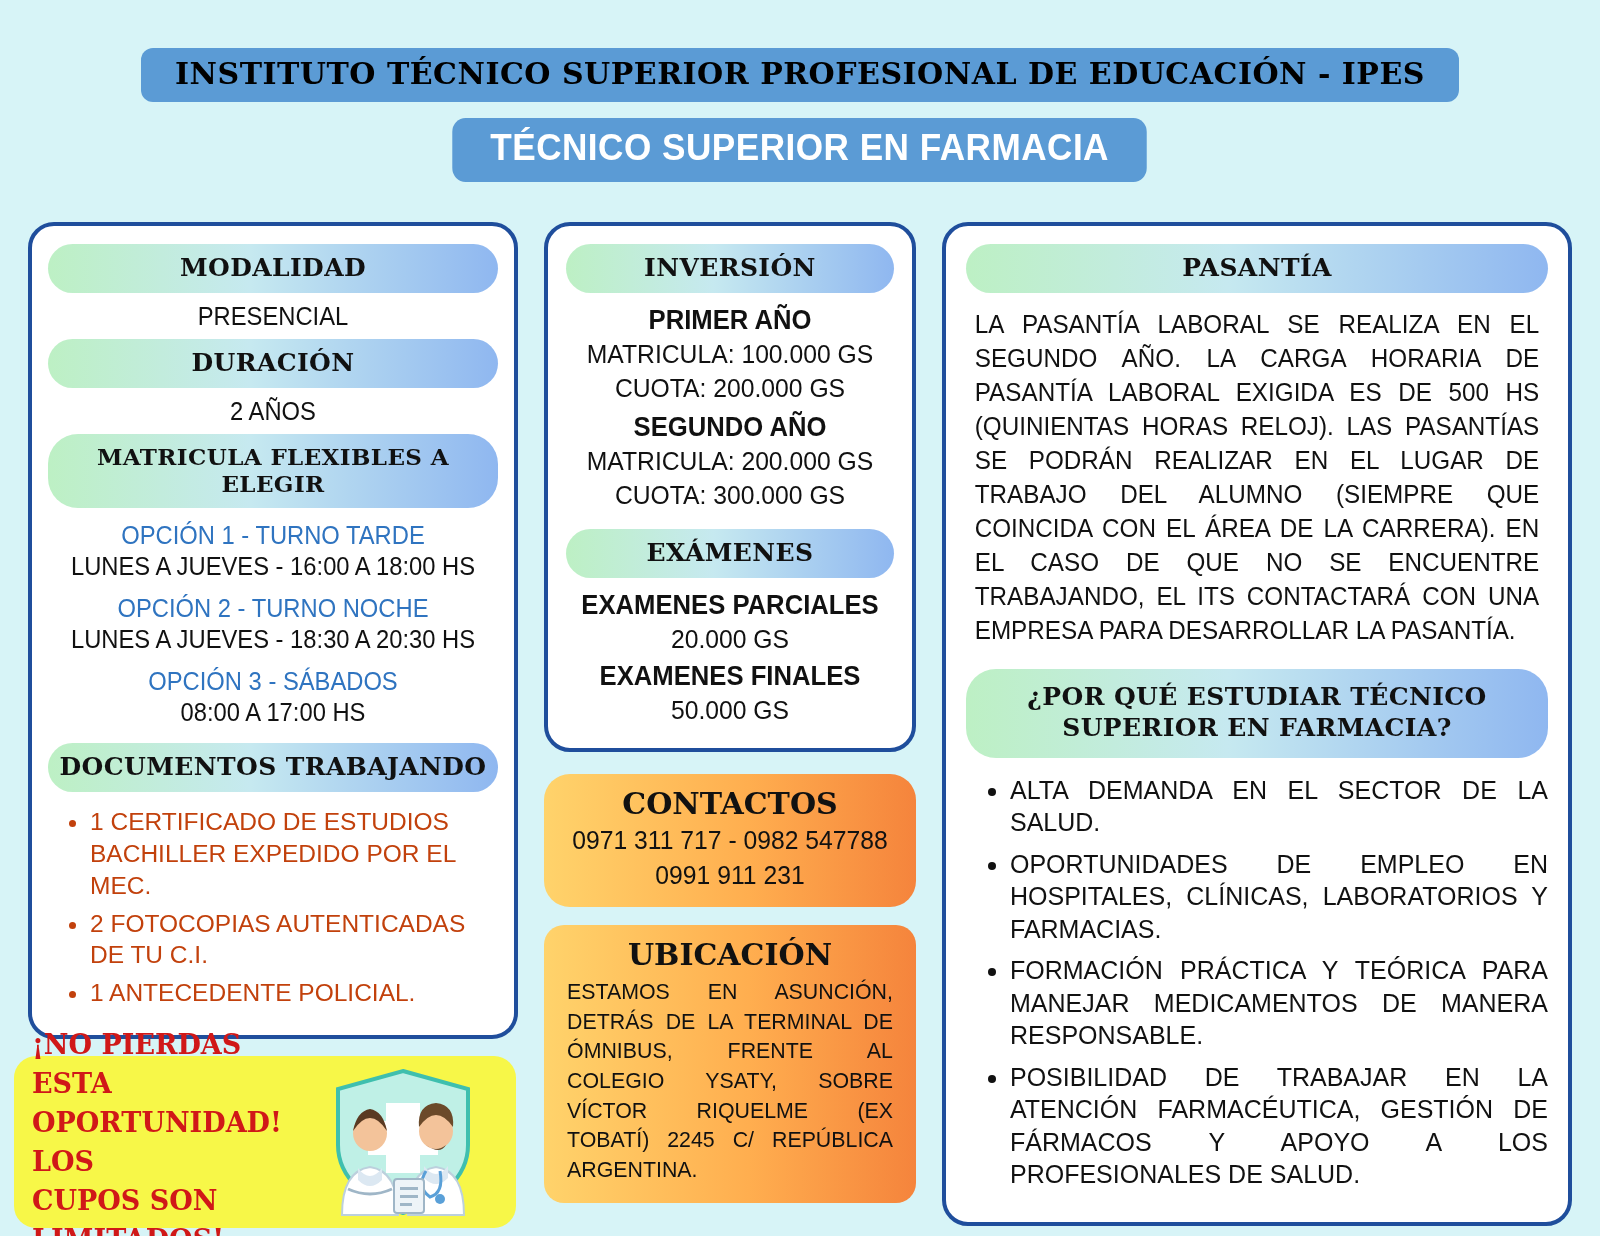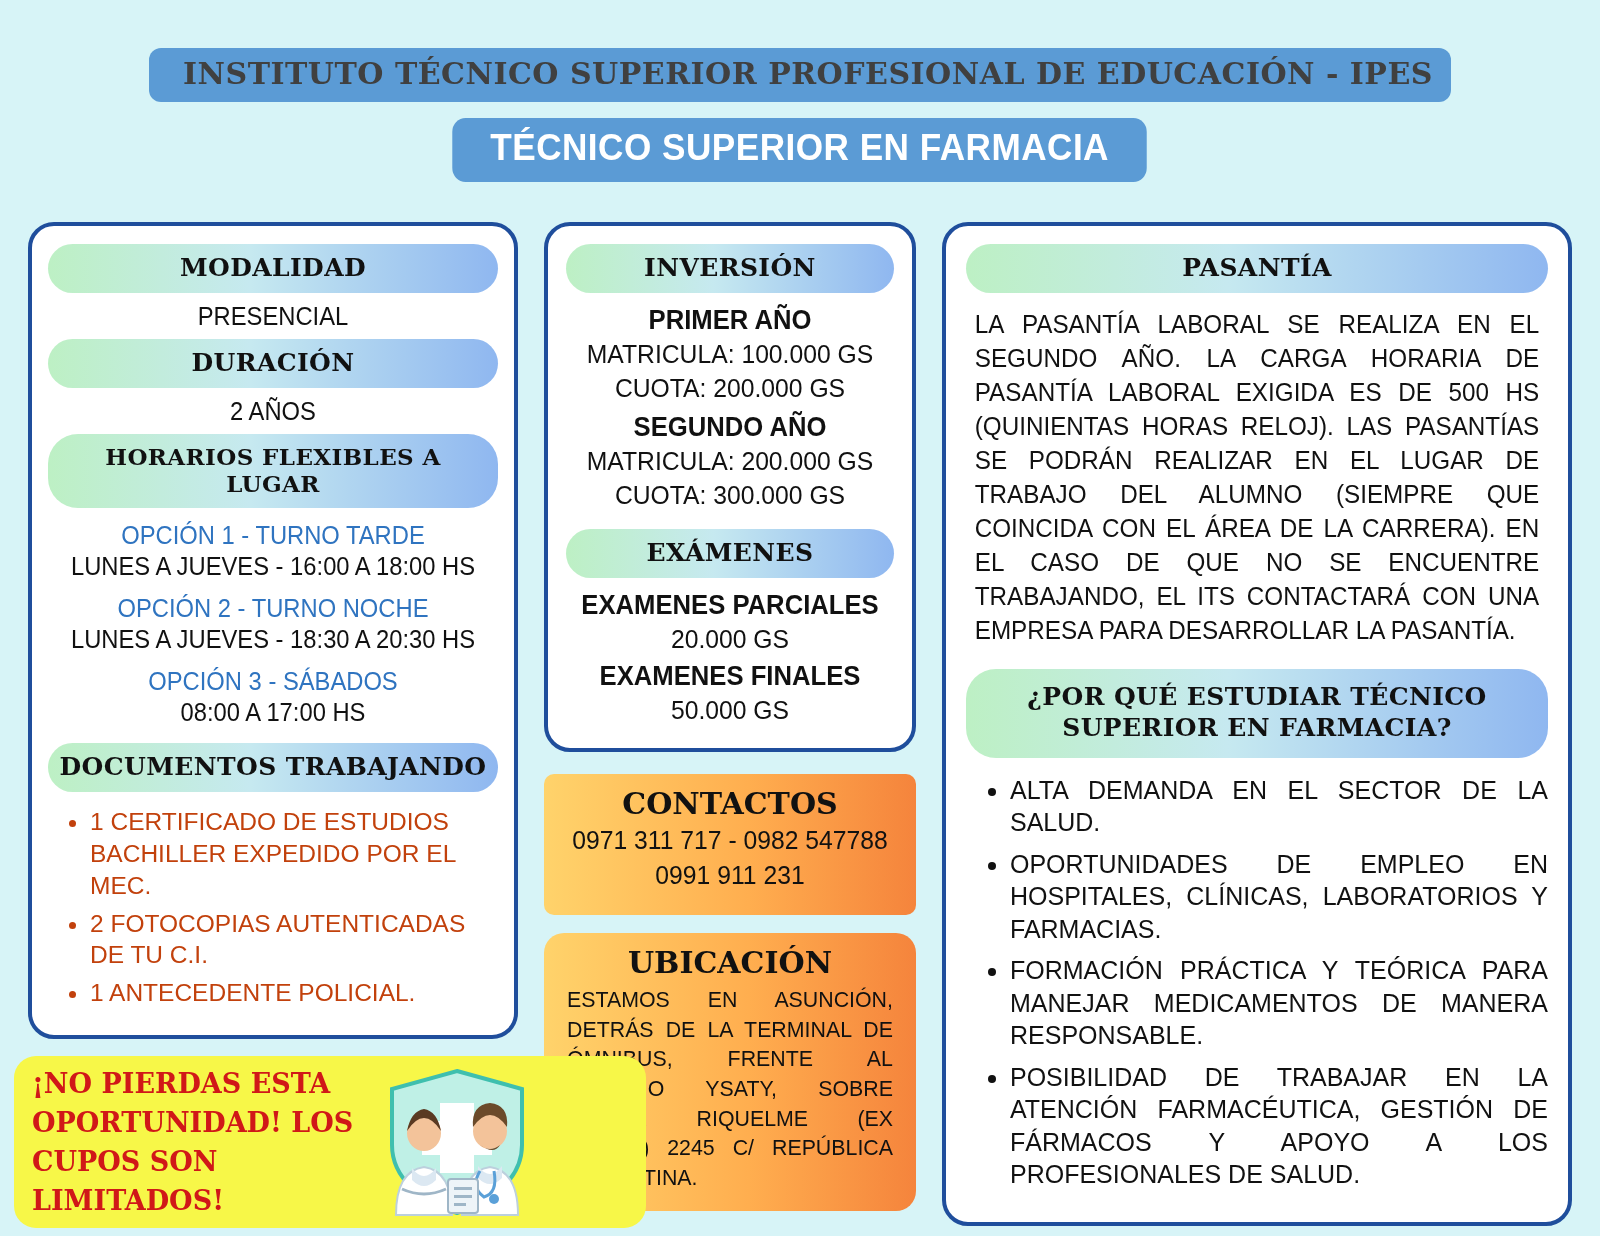--- a/index.html
+++ b/index.html
@@ -21,26 +21,26 @@
   }
 
   
   .header-wrap {
     text-align: center;
     padding-top: 48px;
   }
   .title-bar {
     display: inline-block;
     background: #5b9bd5;
-    color: #404040;
+    color: #000000;
     font-family: "DejaVu Serif", serif;
     font-weight: bold;
     letter-spacing: 0.5px;
     font-size: 30px;
-    padding: 10px 18px 12px 34px;
+    padding: 10px 34px 12px 34px;
     border-radius: 12px;
     line-height: 1.05;
   }
   .subtitle-bar {
     display: inline-block;
     background: #5b9bd5;
     color: #ffffff;
     font-family: "Liberation Sans Narrow", "Liberation Sans", sans-serif;
     font-weight: bold;
     font-size: 37px;
@@ -140,22 +140,22 @@
     font-family: "Liberation Sans Narrow", "Liberation Sans", sans-serif;
     font-size: 26px;
     color: #111;
     margin-top: 3px;
     transform: scaleX(0.95);
   }
 
   .contact-card {
     margin-top: 22px;
     background: linear-gradient(90deg, #ffd36b 0%, #ffae4f 55%, #f5843c 100%);
-    border-radius: 10px;
-    padding: 12px 14px 24px;
+    border-radius: 26px;
+    padding: 12px 14px 16px;
     text-align: center;
   }
   .contact-title {
     font-family: "DejaVu Serif", serif;
     font-weight: bold;
     font-size: 30px;
     color: #111;
   }
   .contact-line {
     font-family: "Liberation Sans Narrow", "Liberation Sans", sans-serif;
@@ -207,21 +207,21 @@
     line-height: 1.3;
     text-align: justify;
   }
   ul.why li { margin-bottom: 9px; }
 
   
   .banner {
     position: absolute;
     left: 14px;
     bottom: 8px;
-    width: 632px;
+    width: 502px;
     height: 172px;
     background: #f7f748;
     border-radius: 22px;
     box-sizing: border-box;
     padding: 16px 18px;
     display: flex;
     align-items: center;
   }
   .banner-text {
     font-family: "DejaVu Serif", serif;
@@ -252,21 +252,21 @@
 
     <div class="col-left">
       <div class="card">
         <div class="left-inner">
           <div class="pill">MODALIDAD</div>
           <div class="center-text">PRESENCIAL</div>
 
           <div class="pill">DURACIÓN</div>
           <div class="center-text">2 AÑOS</div>
 
-          <div class="pill small">HORARIOS FLEXIBLES A LUGAR</div>
+          <div class="pill small">MATRICULA FLEXIBLES A ELEGIR</div>
 
           <div>
             <div class="opt-title">OPCIÓN 1 - TURNO TARDE</div>
             <div class="opt-detail">LUNES A JUEVES - 16:00 A 18:00 HS</div>
           </div>
           <div>
             <div class="opt-title">OPCIÓN 2 - TURNO NOCHE</div>
             <div class="opt-detail">LUNES A JUEVES - 18:30 A 20:30 HS</div>
           </div>
           <div>

